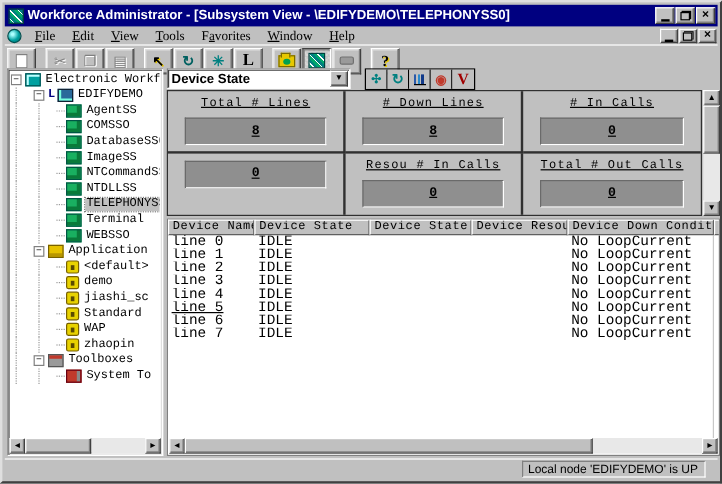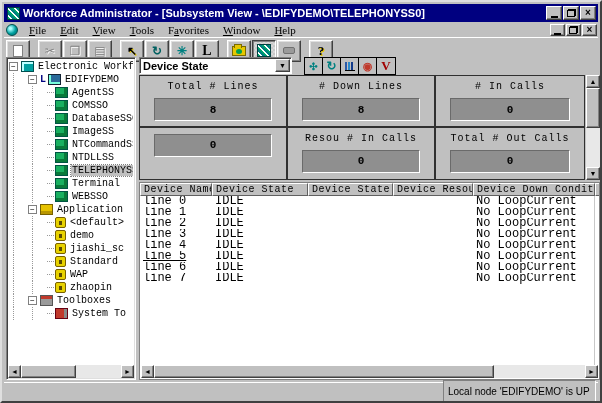--- a/index.html
+++ b/index.html
@@ -106,21 +106,21 @@
   .mtool:last-child{border-right:none;}
   .mi-burst{color:#008080;}
   .mi-refresh{color:#008080;font-size:12px;}
   .ic-bars{width:10px;height:9px;background:linear-gradient(to right,#2a5aaa 0 2px,transparent 2px 3px,#2a8acc 3px 5px,transparent 5px 6px,#123a8a 6px 8px,transparent 8px);border-bottom:1px solid #000;}
   .mi-alarm{color:#c0392b;font-size:11px;}
   .mi-check{color:#a00000;font-family:"Liberation Serif",serif;font-size:13px;}
   
   .stats{position:absolute;left:137px;top:73px;width:446px;height:105px;background:#c0c0c0;
     border:1px solid #303030;display:grid;grid-template-columns:1fr 1fr 1fr;grid-template-rows:1fr 1fr;}
   .scell{border-right:2px solid #303030;border-bottom:2px solid #303030;position:relative;
-    font-family:"Liberation Mono",monospace;}
+    font-family:"Liberation Mono",monospace;text-decoration:underline;}
   .scell:nth-child(3n){border-right:none;}
   .scell:nth-child(n+4){border-bottom:none;}
   .slabel{text-align:center;font-size:10px;margin-top:5px;letter-spacing:1px;}
   .svalbox{margin:6px 14px 0 14px;height:23px;background:#8f8f8f;
     border:1px solid;border-color:#6a6a6a #fff #fff #6a6a6a;
     display:flex;align-items:center;justify-content:center;font-size:11px;font-weight:bold;}
   .stats-vscroll{top:73px;height:105px;left:584px;}
   
   .tablepanel{position:absolute;left:137px;top:180px;width:461px;height:198px;background:#fff;
     border:1px solid #808080;overflow:hidden;}
@@ -128,21 +128,21 @@
   .thcell{background:#c0c0c0;border:1px solid;border-color:#fff #606060 #606060 #fff;
     padding:0 3px;white-space:nowrap;overflow:hidden;flex:none;letter-spacing:0.5px;}
   .tbody{position:absolute;left:0;top:13px;right:0;bottom:14px;overflow:hidden;
     font-family:"Liberation Mono",monospace;font-size:12px;}
   .tbody:after{content:"";position:absolute;left:454px;top:0;bottom:0;width:1px;background:#c8c8c8;}
   .drow{display:flex;height:11px;line-height:11px;}
   .dcell{padding:0 3px;white-space:nowrap;overflow:hidden;flex:none;}
   
   .statusbar{position:absolute;left:2px;right:2px;bottom:2px;height:17px;background:#c0c0c0;
     border-top:1px solid #fff;display:flex;align-items:center;justify-content:flex-end;}
-  .statuscell{width:153px;height:23px;margin-right:2px;background:#c0c0c0;
+  .statuscell{width:153px;height:14px;margin-right:10px;background:#c0c0c0;
     border:1px solid;border-color:#808080 #fff #fff #808080;
     font-size:10px;display:flex;align-items:center;padding-left:4px;white-space:nowrap;}
 </style>
 </head>
 <body>
 
 <div id="win">
 
   <div class="titlebar">
     <span class="app-icon"></span>

